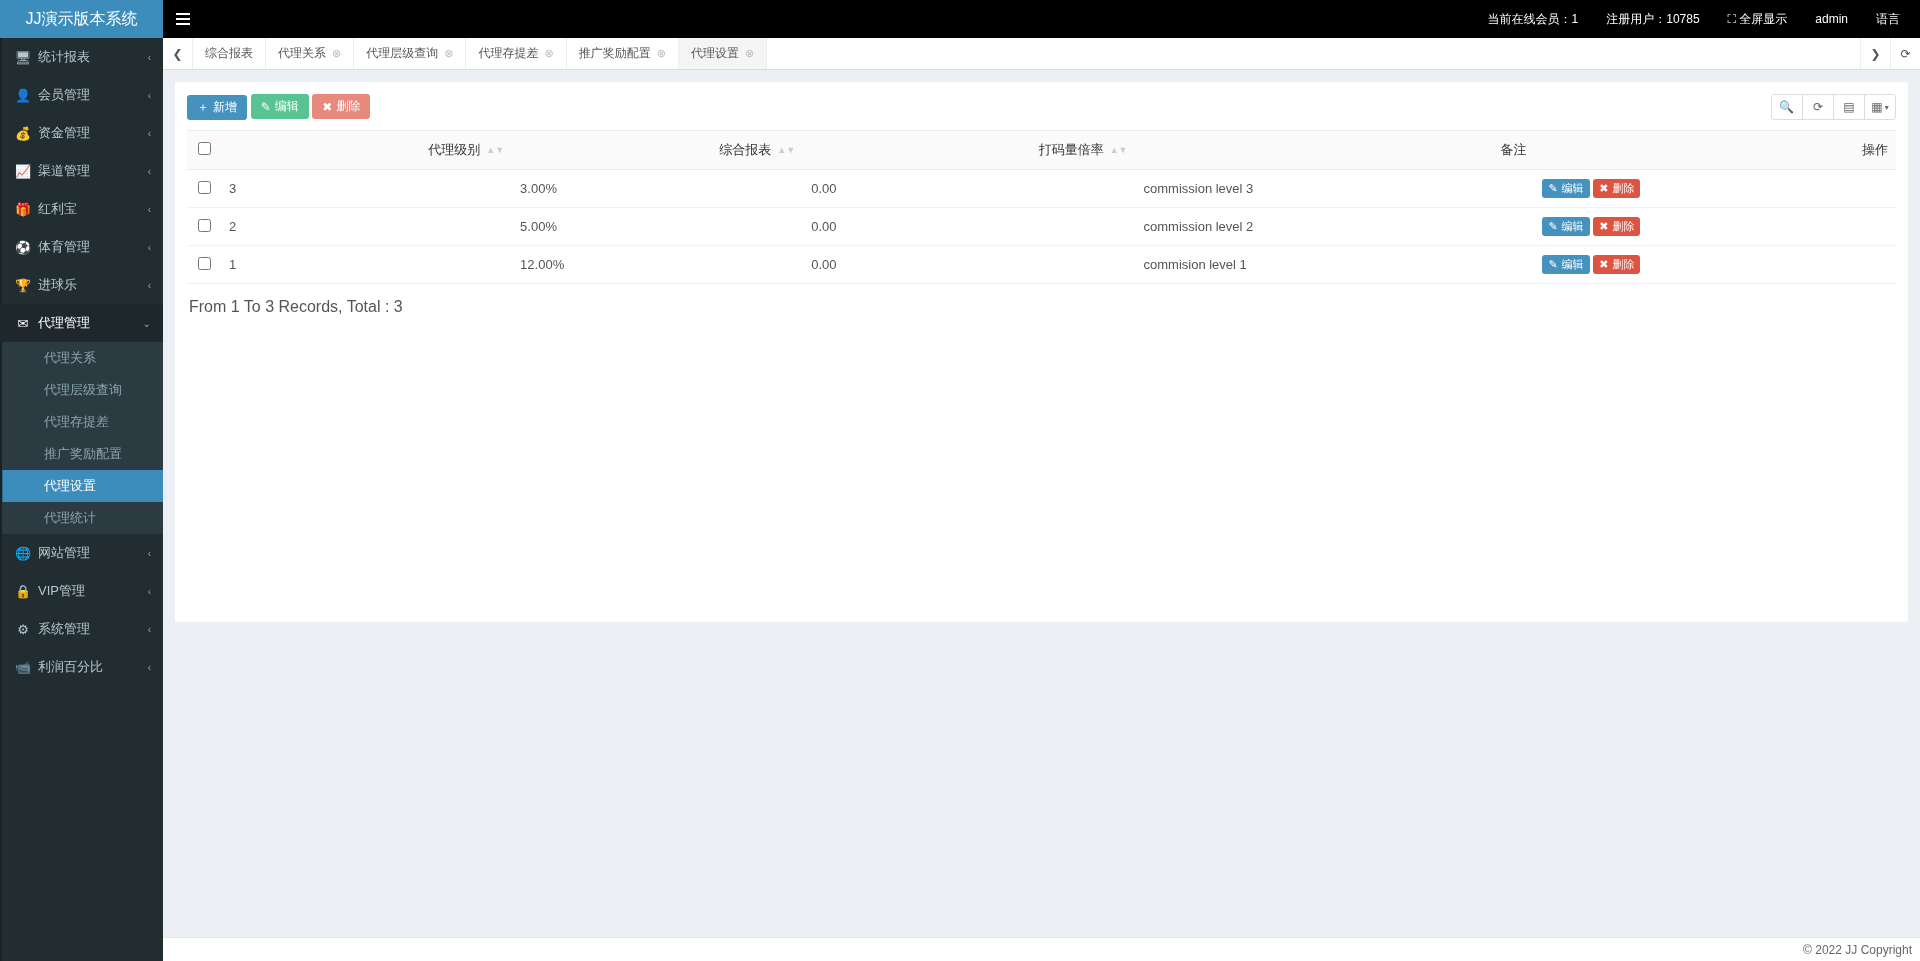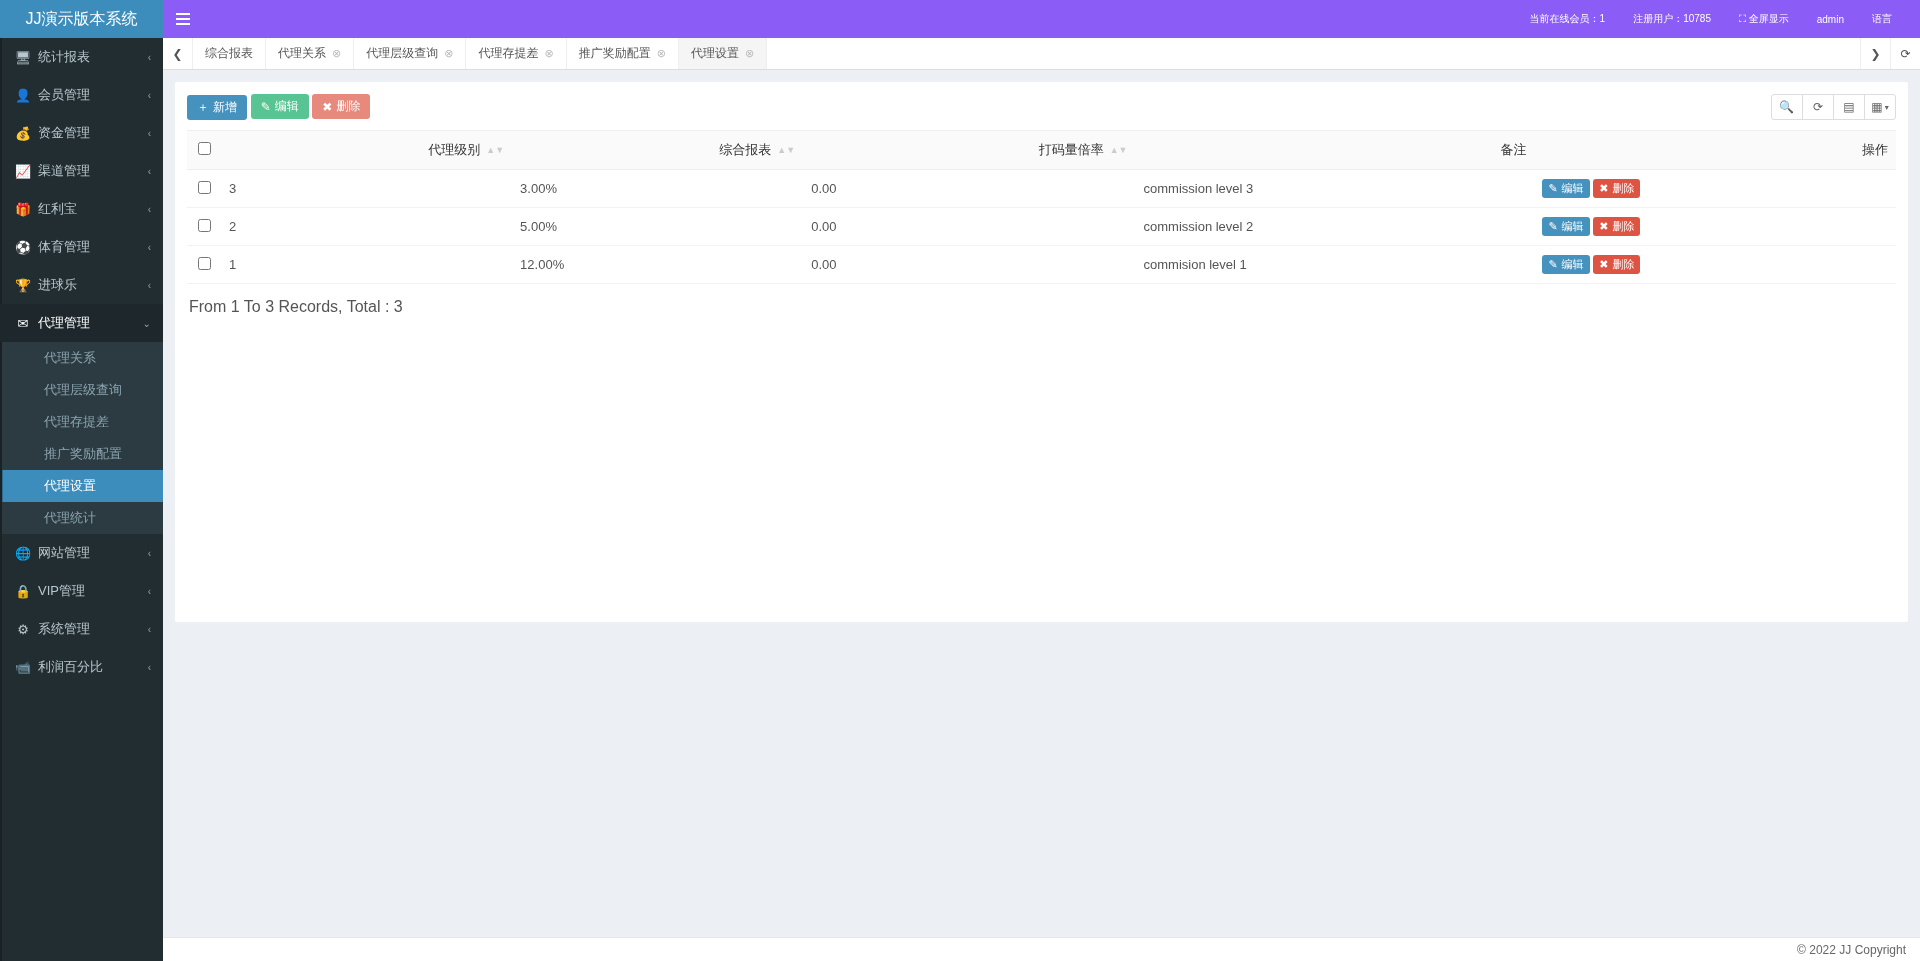--- a/index.html
+++ b/index.html
@@ -1,21 +1,21 @@
 <!DOCTYPE html>
 <html><head>
 <meta charset="utf-8">
 <style>
 *{box-sizing:border-box;margin:0;padding:0}
 body{font-family:"Microsoft YaHei",Arial,sans-serif;font-size:13px;color:#333;background:#ecf0f5;height:961px;overflow:hidden}
 a{text-decoration:none;color:inherit}
-.header{height:38px;background:#8b5cf6;color:#fff;display:flex;align-items:center;position:relative}
+.header{height:38px;background:#000000;color:#fff;display:flex;align-items:center;position:relative}
 .logo{width:163px;height:38px;display:flex;align-items:center;justify-content:center;font-size:16px;background:#3c8dbc}
 .hamburger{width:40px;display:flex;justify-content:center;cursor:pointer}
-.header-right{position:absolute;right:8px;display:flex;align-items:center;gap:28px;padding-right:20px;font-size:10px}
+.header-right{position:absolute;right:0;display:flex;align-items:center;gap:28px;padding-right:20px;font-size:12px}
 .header-info{cursor:default}
 .header-link{cursor:pointer}
 .sidebar{position:absolute;left:0;top:38px;bottom:0;width:163px;background:#222d32;color:#b8c7ce;overflow-y:auto}
 .menu-item{display:flex;align-items:center;height:38px;padding:0 14px;cursor:pointer;position:relative;font-size:13px}
 .menu-item.open{background:#1e282c;color:#fff}
 .menu-item .m-ico{width:18px;display:inline-flex;justify-content:center;margin-right:6px;font-size:13px}
 .menu-item .chev{position:absolute;right:12px;font-size:10px;color:#8aa4af}
 .submenu{background:#2c3b41}
 .submenu .sub-item{display:block;height:32px;line-height:32px;padding-left:44px;font-size:13px;color:#8aa4af;cursor:pointer}
 .submenu .sub-item.active{background:#3c8dbc;color:#fff;border-left:3px solid #2a6d94;padding-left:41px}
@@ -42,21 +42,21 @@
 .icon-btn{width:32px;height:26px;border:1px solid #ddd;background:#fff;display:flex;align-items:center;justify-content:center;cursor:pointer;color:#666;margin-left:-1px;font-size:12px}
 .icon-btn:first-child{border-radius:3px 0 0 3px}
 .icon-btn:last-child{border-radius:0 3px 3px 0}
 table{width:100%;border-collapse:collapse}
 th{background:#fafafa;text-align:right;padding:10px 8px;font-weight:normal;font-size:13px;border-top:1px solid #eee;border-bottom:1px solid #eee;position:relative}
 th .sort{color:#ccc;font-size:9px;margin-left:6px;display:inline-flex;flex-direction:column;line-height:5px;vertical-align:middle}
 td{padding:9px 8px;border-bottom:1px solid #f2f2f2;font-size:13px;color:#555}
 th.chk,td.chk{width:34px;text-align:center}
 .ops-cell{text-align:left}
 .pager{padding:14px 2px;font-size:16px;color:#555}
-.footer{position:absolute;left:163px;right:0;bottom:0;height:24px;background:#fff;border-top:1px solid #e7e7e7;font-size:12px;color:#666;display:flex;align-items:center;justify-content:flex-end;padding:0 14px}
+.footer{position:absolute;left:163px;right:0;bottom:0;height:24px;background:#fff;border-top:1px solid #e7e7e7;font-size:12px;color:#666;display:flex;align-items:center;justify-content:flex-end;padding:0 8px}
 input[type=checkbox]{cursor:pointer}
 .caret{font-size:8px;margin-left:2px}
 </style>
 </head>
 <body>
 
 <div class="header">
   <div class="logo">JJ演示版本系统</div>
   <div class="hamburger">
     <svg width="14" height="12" viewBox="0 0 14 12">

